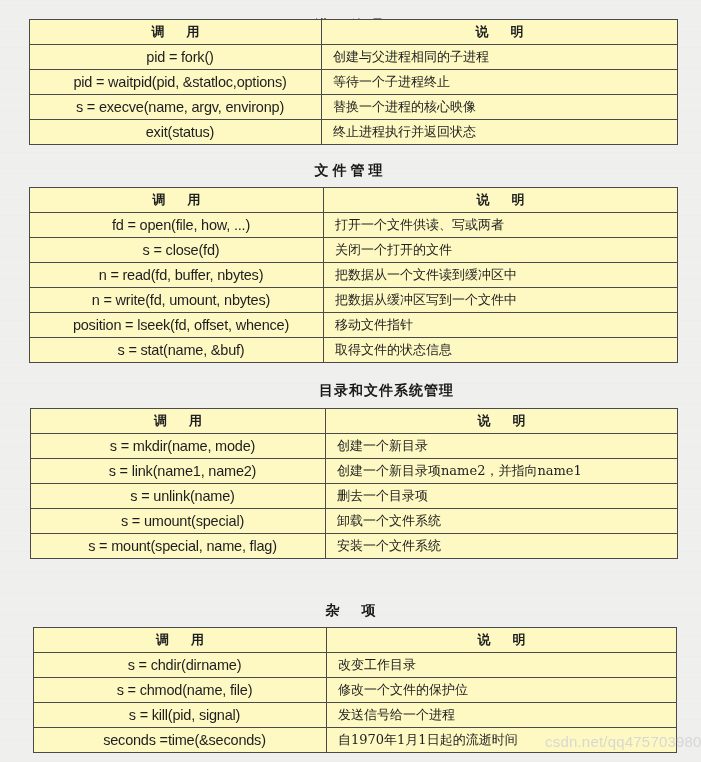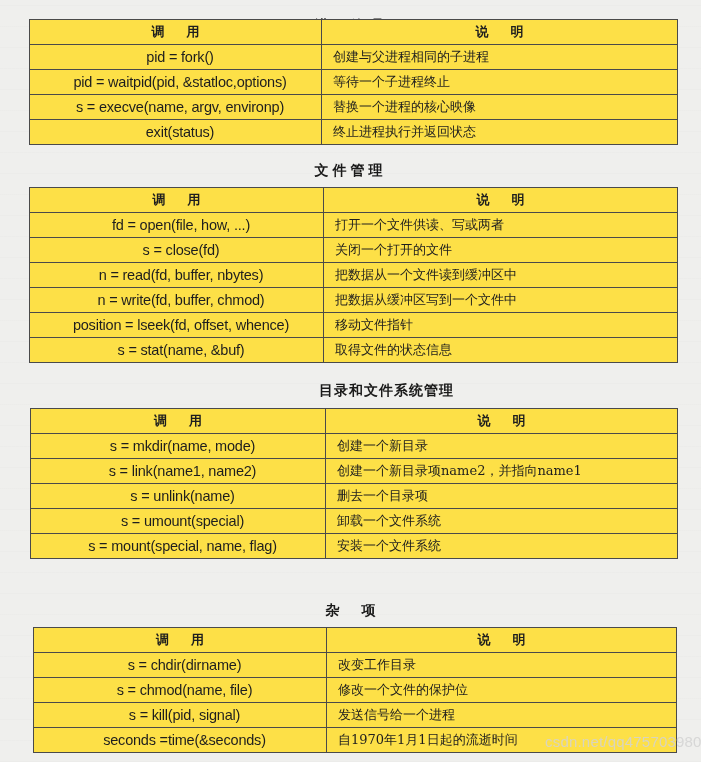--- a/index.html
+++ b/index.html
@@ -39,21 +39,21 @@
       letter-spacing: 22px;
       text-indent: 22px;
     }
     .section-title.tight {
       letter-spacing: 1px;
       padding-left: 36px;
     }
     table.syscalls {
       position: absolute;
       border-collapse: collapse;
-      background: #fde047;
+      background: #fef9c3;
       table-layout: fixed;
     }
     table.syscalls td, table.syscalls th {
       border: 1.5px solid #4a4a4a;
       height: 24px;
       padding: 0 0 0 9px;
       font-size: 14px;
       line-height: 24px;
       white-space: nowrap;
       overflow: hidden;
@@ -143,21 +143,21 @@
   </tr>
   <tr>
     <td class="call">s = close(fd)</td>
     <td class="desc">关闭一个打开的文件</td>
   </tr>
   <tr>
     <td class="call">n = read(fd, buffer, nbytes)</td>
     <td class="desc">把数据从一个文件读到缓冲区中</td>
   </tr>
   <tr>
-    <td class="call">n = write(fd, buffer, chmod)</td>
+    <td class="call">n = write(fd, umount, nbytes)</td>
     <td class="desc">把数据从缓冲区写到一个文件中</td>
   </tr>
   <tr>
     <td class="call">position = lseek(fd, offset, whence)</td>
     <td class="desc">移动文件指针</td>
   </tr>
   <tr>
     <td class="call">s = stat(name, &amp;buf)</td>
     <td class="desc">取得文件的状态信息</td>
   </tr>

